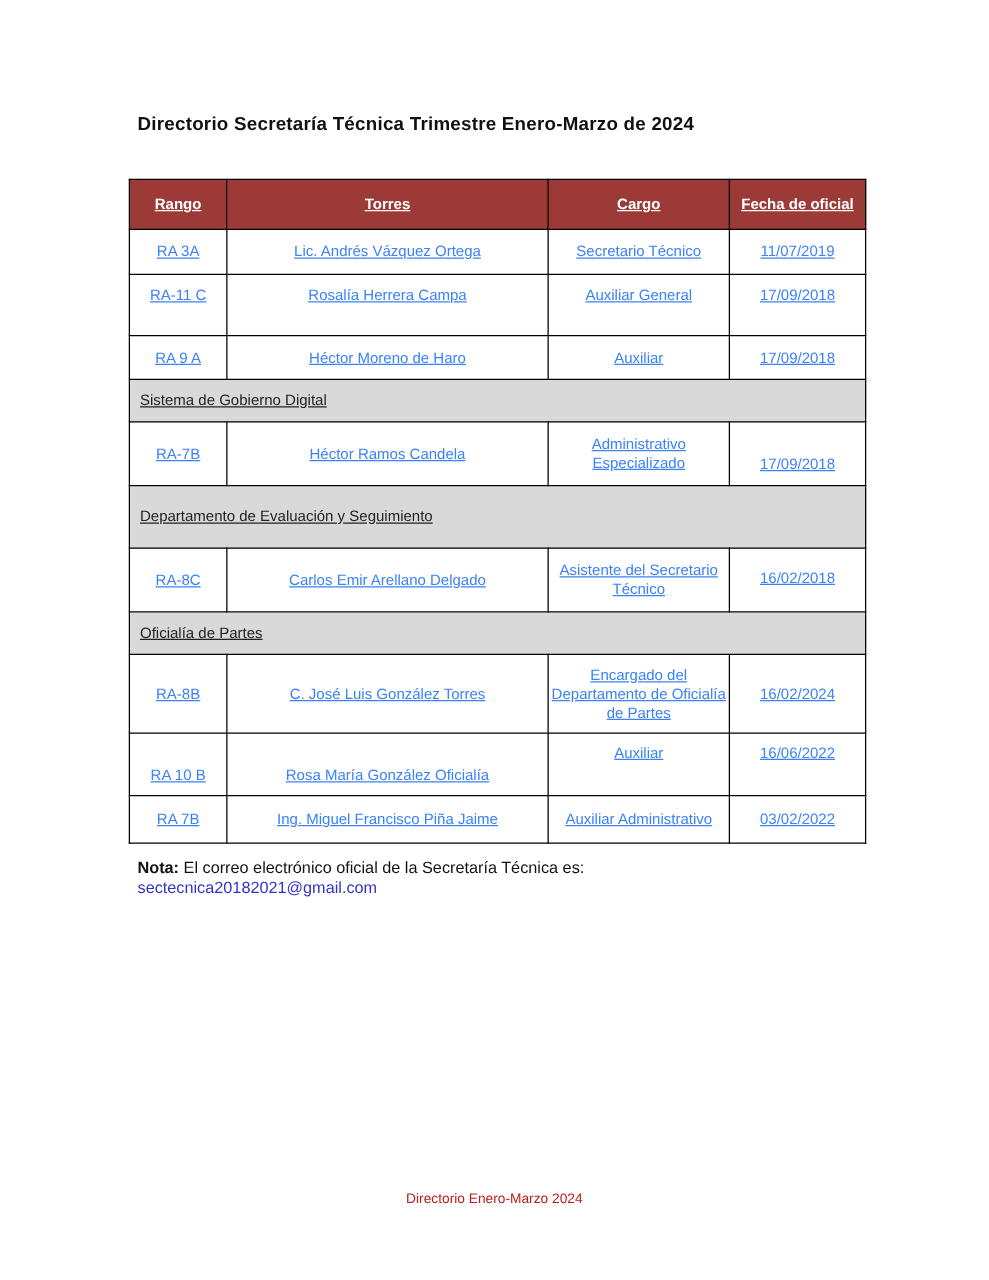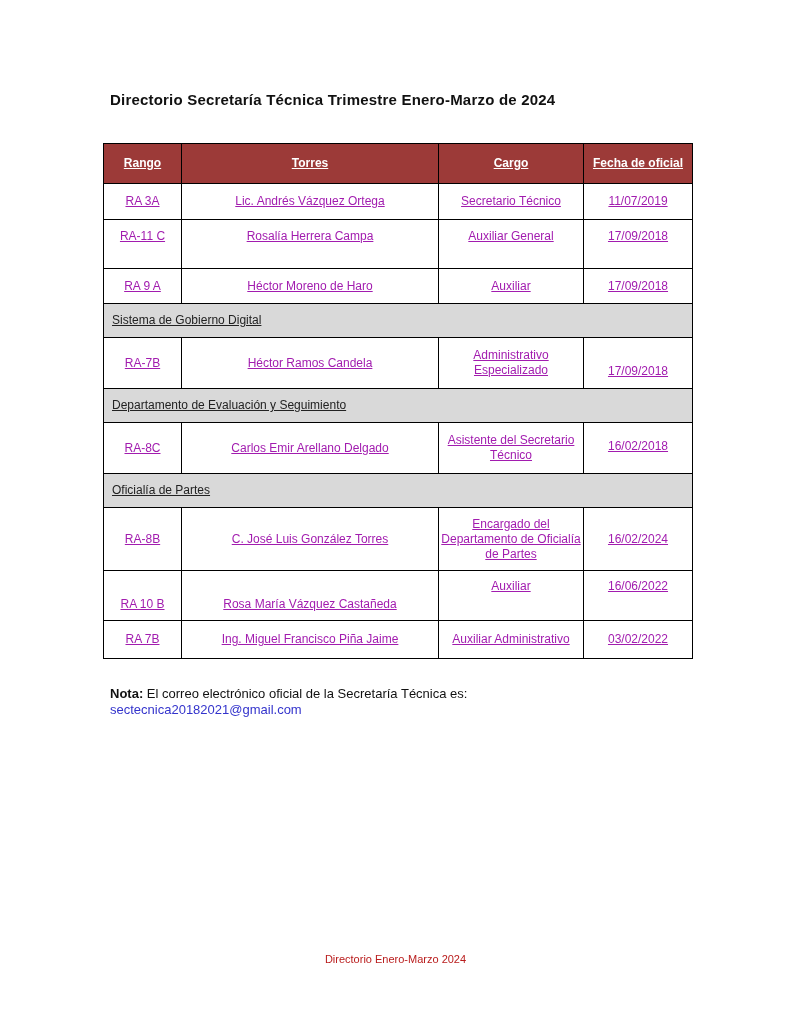--- a/index.html
+++ b/index.html
@@ -23,34 +23,34 @@
   table.dir th {
     background:var(--header-bg, #9c3a38); color:var(--header-text, #ffffff);
     font-weight:bold; text-align:center; white-space:nowrap; padding:0 2px;
   }
   table.dir th:nth-child(1){ width:73px; }
   table.dir th:nth-child(2){ width:252px; }
   table.dir th:nth-child(3){ width:140px; }
   table.dir th:nth-child(4){ width:104px; }
   td.cell {
     text-align:center; vertical-align:middle; white-space:pre-line;
-    padding:0 2px; color:#a21caf;
+    padding:0 2px; color:#3b82f6;
   }
   td.section {
     background:var(--section-bg, #d9d9d9); text-align:left; vertical-align:middle;
     padding:0 0 0 8px; color:#222;
   }
   
   tbody tr:nth-child(1){ height:40px; }
   tbody tr:nth-child(2){ height:36px; }
   tbody tr:nth-child(3){ height:49px; }
   tbody tr:nth-child(4){ height:35px; }
   tbody tr:nth-child(5){ height:34px; }
   tbody tr:nth-child(6){ height:51px; }
-  tbody tr:nth-child(7){ height:34px;padding-left:40px; }
+  tbody tr:nth-child(7){ height:50px;padding-left:40px; }
   tbody tr:nth-child(8){ height:51px; }
   tbody tr:nth-child(9){ height:34px; }
   tbody tr:nth-child(10){ height:63px; }
   tbody tr:nth-child(11){ height:50px; }
   tbody tr:nth-child(12){ height:38px; }
   
   tbody tr:nth-child(3) td.cell { vertical-align:top; padding-top:9px; }
   tbody tr:nth-child(6) td.cell-fecha { vertical-align:bottom; padding-bottom:9px; }
   tbody tr:nth-child(8) td.cell-fecha { vertical-align:bottom; padding-bottom:19px; }
   tbody tr:nth-child(11) td.cell-cargo,
@@ -130,21 +130,21 @@
         <tr>
           <td class="cell cell-rango">RA-8B</td>
           <td class="cell cell-nombre">C. José Luis González Torres</td>
           <td class="cell cell-cargo">Encargado del
 Departamento de Oficialía
 de Partes</td>
           <td class="cell cell-fecha">16/02/2024</td>
         </tr>
         <tr>
           <td class="cell cell-rango">RA 10 B</td>
-          <td class="cell cell-nombre">Rosa María Vázquez Castañeda</td>
+          <td class="cell cell-nombre">Rosa María González Oficialía</td>
           <td class="cell cell-cargo">Auxiliar</td>
           <td class="cell cell-fecha">16/06/2022</td>
         </tr>
         <tr>
           <td class="cell cell-rango">RA 7B</td>
           <td class="cell cell-nombre">Ing. Miguel Francisco Piña Jaime</td>
           <td class="cell cell-cargo">Auxiliar Administrativo</td>
           <td class="cell cell-fecha">03/02/2022</td>
         </tr>
       </tbody>

